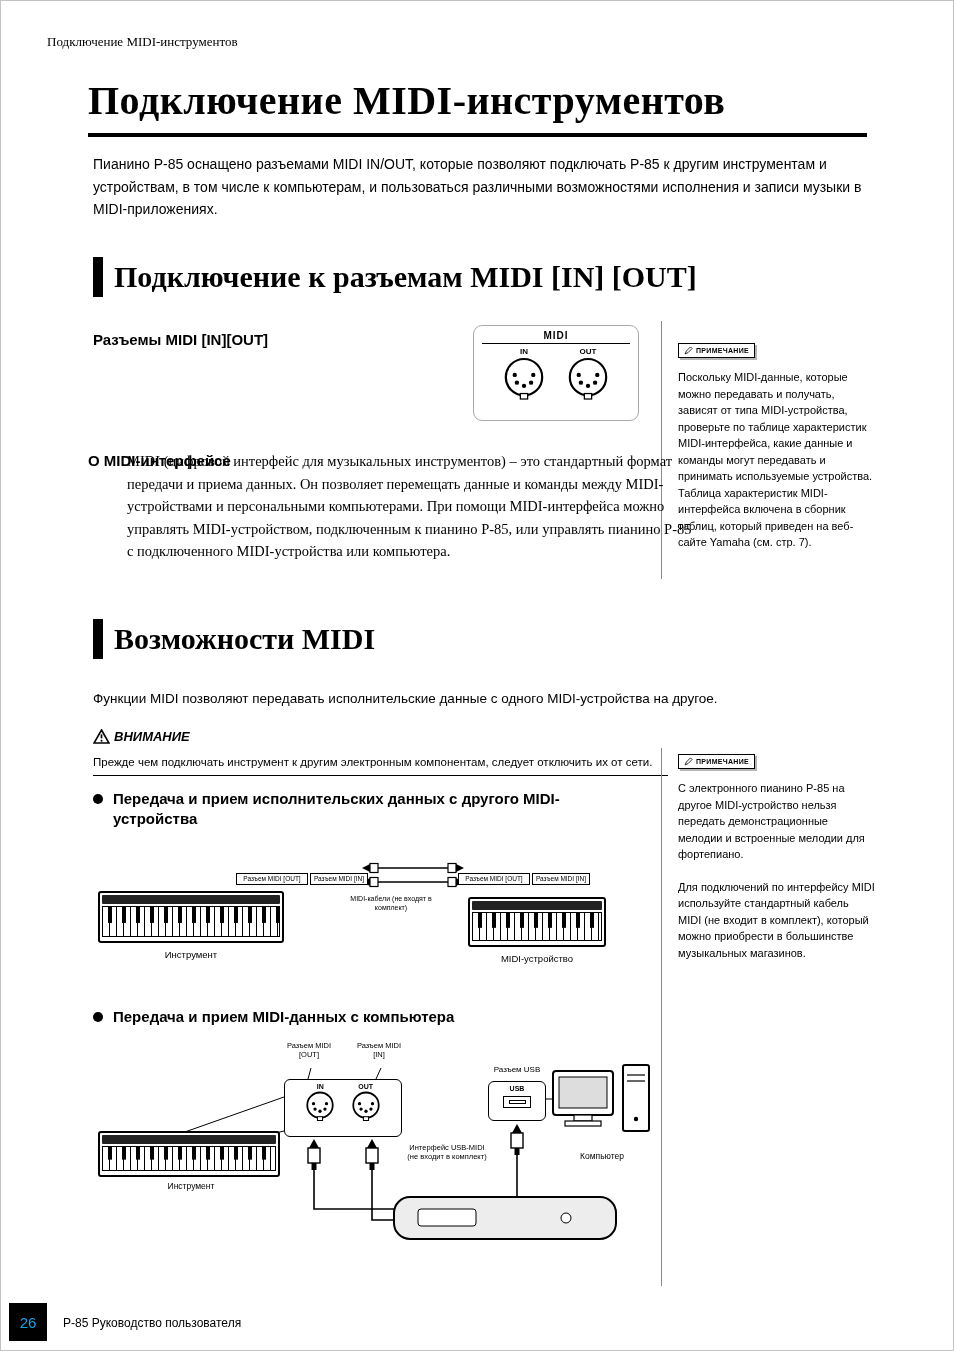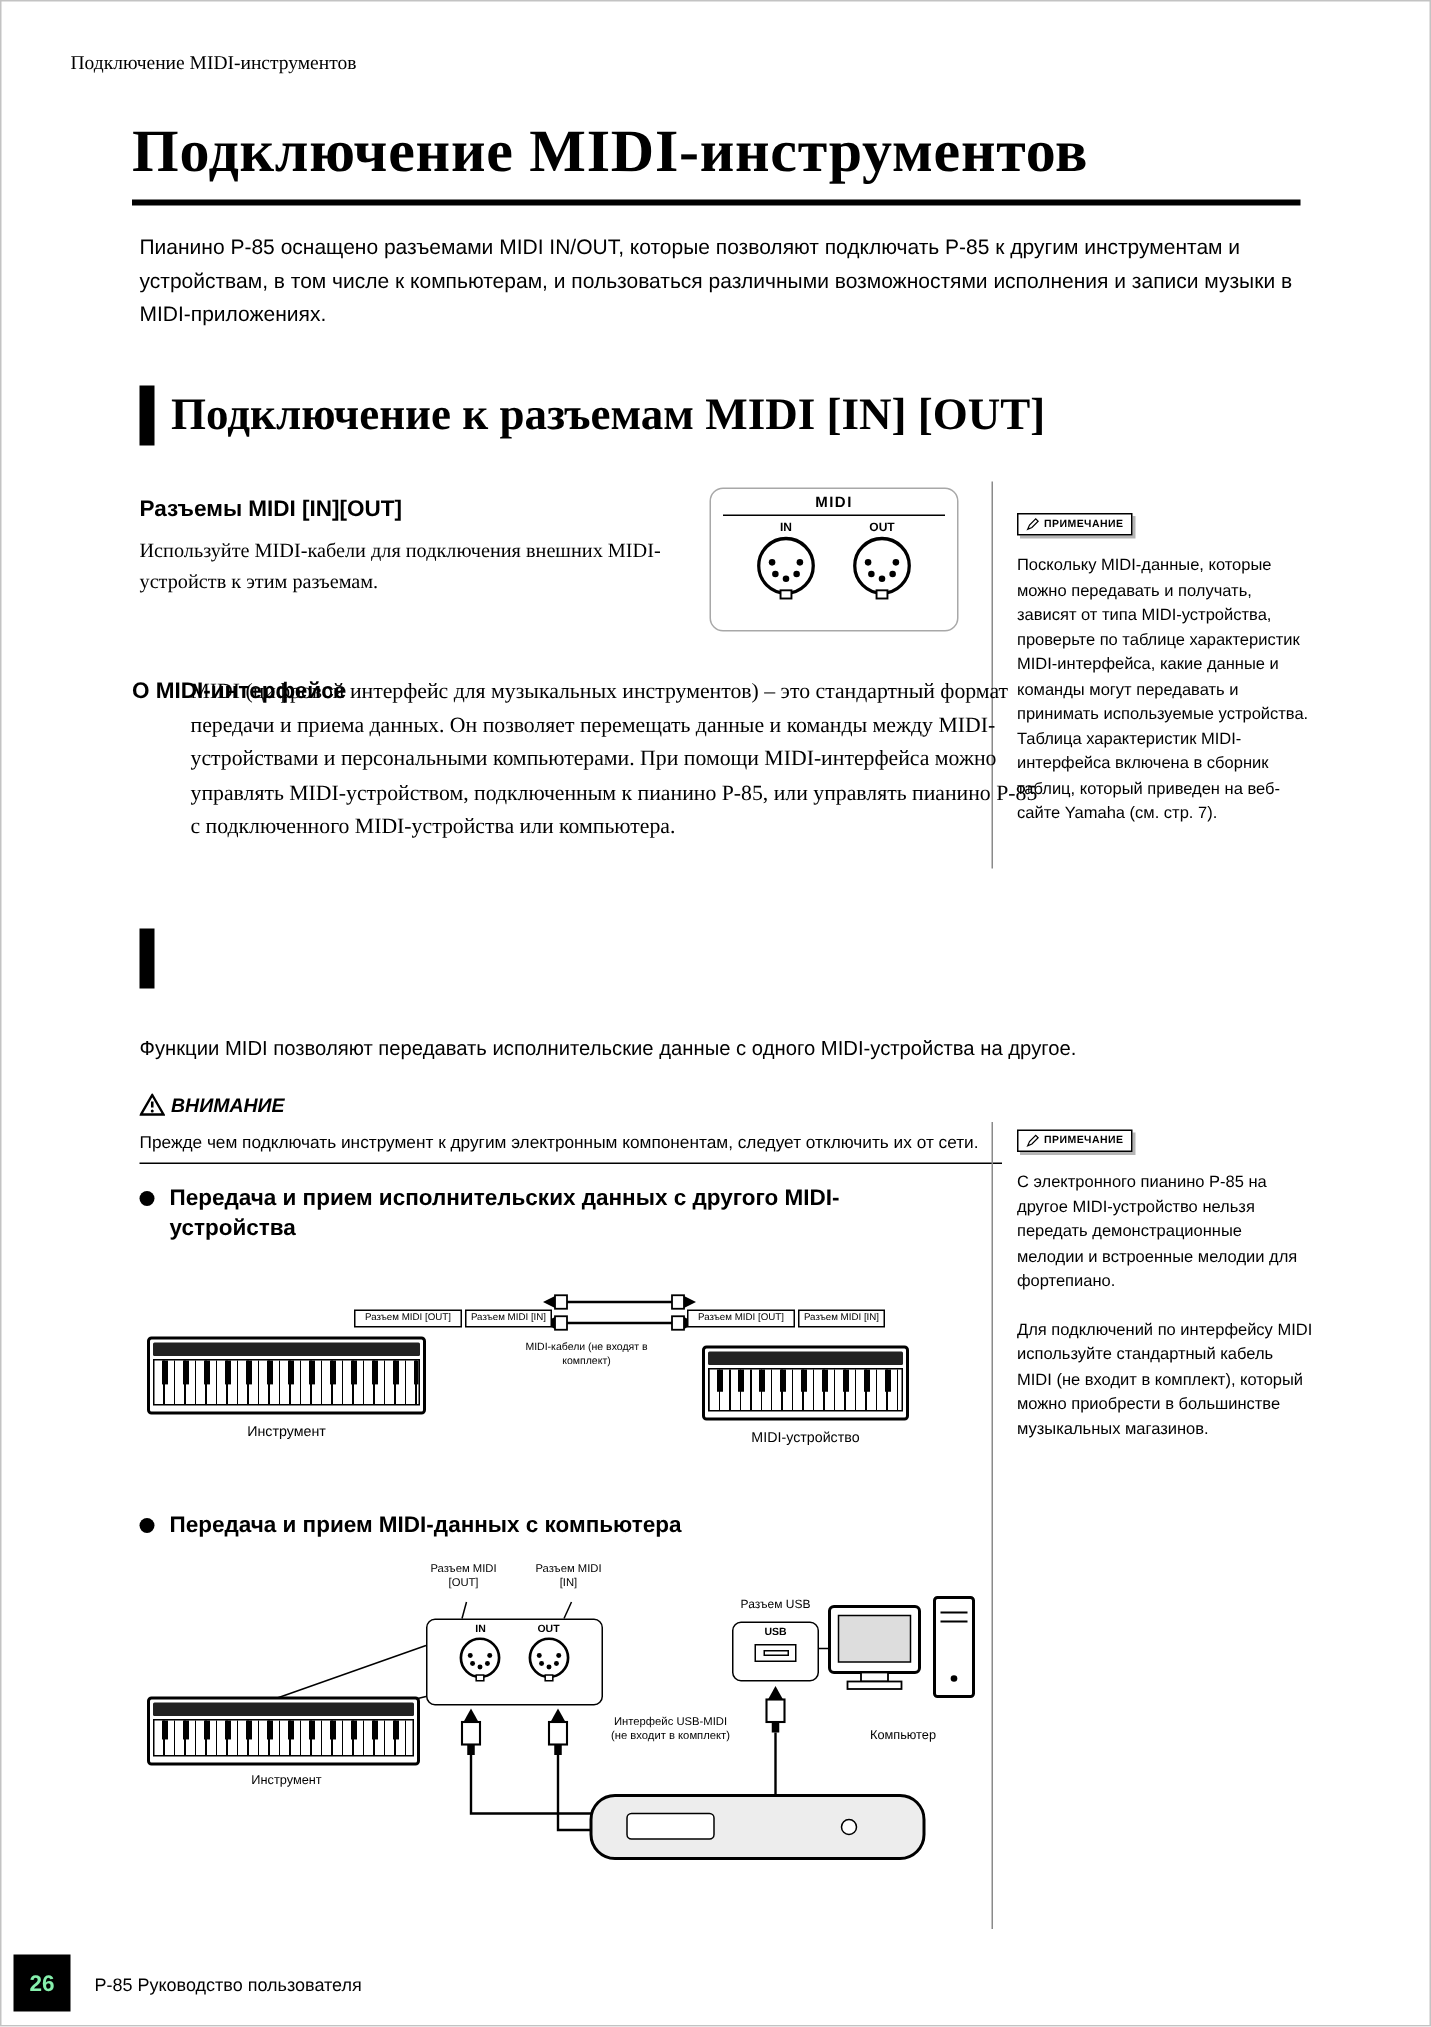--- a/index.html
+++ b/index.html
@@ -68,21 +68,21 @@
   
   .keyboard { position:absolute; border:2px solid #000; border-radius:3px; background:#fff; padding:2px; }
   .kb-panel { height:9px; background:#222; border-radius:1px; margin-bottom:2px; }
   .kb-keys {
     height:calc(100% - 13px); border:1px solid #000;
     background:
       repeating-linear-gradient(90deg, transparent 0 5px, #000 5px 9px, transparent 9px 14px) top left / 100% 55% no-repeat,
       repeating-linear-gradient(90deg, #fff 0 6px, #000 6px 7px);
   }
 
-  .footer-pagebox { background:#000; color:#86efac; font-size:15px; font-weight:bold; display:flex; align-items:center; justify-content:center; }
+  .footer-pagebox { background:#000; color:#0ea5e9; font-size:15px; font-weight:normal; display:flex; align-items:center; justify-content:center; }
   .footer-text { font-size:12px; }
 
   svg { display:block; }
 </style>
 </head>
 <body>
 
 <div class="page">
 
   <div class="abs running-header" style="left:46px; top:33px;">Подключение MIDI-инструментов</div>
@@ -91,21 +91,20 @@
   <div class="abs title-rule" style="left:87px; top:132px; width:779px; height:4px;"></div>
 
   <p class="abs intro-text" style="left:92px; top:152px; width:792px;">Пианино P-85 оснащено разъемами MIDI IN/OUT, которые позволяют подключать P-85 к другим инструментам и устройствам, в том числе к компьютерам, и пользоваться различными возможностями исполнения и записи музыки в MIDI-приложениях.</p>
 
   <div class="abs sec-heading" style="left:92px; top:256px;">
     <span class="sec-bar"></span>
     <h2 class="sec-title">Подключение к разъемам MIDI [IN] [OUT]</h2>
   </div>
 
   <div class="abs sub-title" style="left:92px; top:330px;">Разъемы MIDI [IN][OUT]</div>
-  <p class="abs body-serif" style="left:92px; top:356px; width:378px;">Используйте MIDI-кабели для подключения внешних MIDI-устройств к этим разъемам.</p>
 
   <div class="abs midi-panel" style="left:472px; top:324px; width:166px; height:96px;">
     <div class="mp-title">MIDI</div>
     <div class="mp-rule"></div>
     <div class="mp-row">
       <div class="mp-col">
         <div class="mp-port-label">IN</div>
         <svg width="40" height="44" viewBox="0 0 44 48">
           <circle cx="22" cy="22" r="20" fill="#fff" stroke="#000" stroke-width="2.4"></circle>
           <rect x="18" y="40" width="8" height="6" fill="#fff" stroke="#000" stroke-width="1.4"></rect>
@@ -140,20 +139,21 @@
       <span>ПРИМЕЧАНИЕ</span>
     </div>
     <p class="note-text">Поскольку MIDI-данные, которые можно передавать и получать, зависят от типа MIDI-устройства, проверьте по таблице характеристик MIDI-интерфейса, какие данные и команды могут передавать и принимать используемые устройства. Таблица характеристик MIDI-интерфейса включена в сборник таблиц, который приведен на веб-сайте Yamaha (см. стр. 7).</p>
   </div>
 
   <div class="abs sub-title" style="left:87px; top:423px;margin-top:28px;">О MIDI-интерфейсе</div>
   <p class="abs body-serif-lg" style="left:92px; top:449px; width:566px;">MIDI (цифровой интерфейс для музыкальных инструментов) – это стандартный формат передачи и приема данных. Он позволяет перемещать данные и команды между MIDI-устройствами и персональными компьютерами. При помощи MIDI-интерфейса можно управлять MIDI-устройством, подключенным к пианино P-85, или управлять пианино P-85 с подключенного MIDI-устройства или компьютера.</p>
 
   <div class="abs sec-heading" style="left:92px; top:618px;">
     <span class="sec-bar"></span>
+    <h2 class="sec-title">Возможности MIDI</h2>
   </div>
 
   <p class="abs intro-text" style="left:92px; top:687px; width:712px; font-size:13.5px;">Функции MIDI позволяют передавать исполнительские данные с одного MIDI-устройства на другое.</p>
 
   <div class="abs warn-head" style="left:92px; top:728px;">
     <svg width="17" height="15" viewBox="0 0 17 15">
       <polygon points="8.5,1 16,14 1,14" fill="#fff" stroke="#000" stroke-width="1.6"></polygon>
       <line x1="8.5" y1="5.3" x2="8.5" y2="9.4" stroke="#000" stroke-width="1.7"></line>
       <circle cx="8.5" cy="11.7" r="1" fill="#000"></circle>
     </svg>

